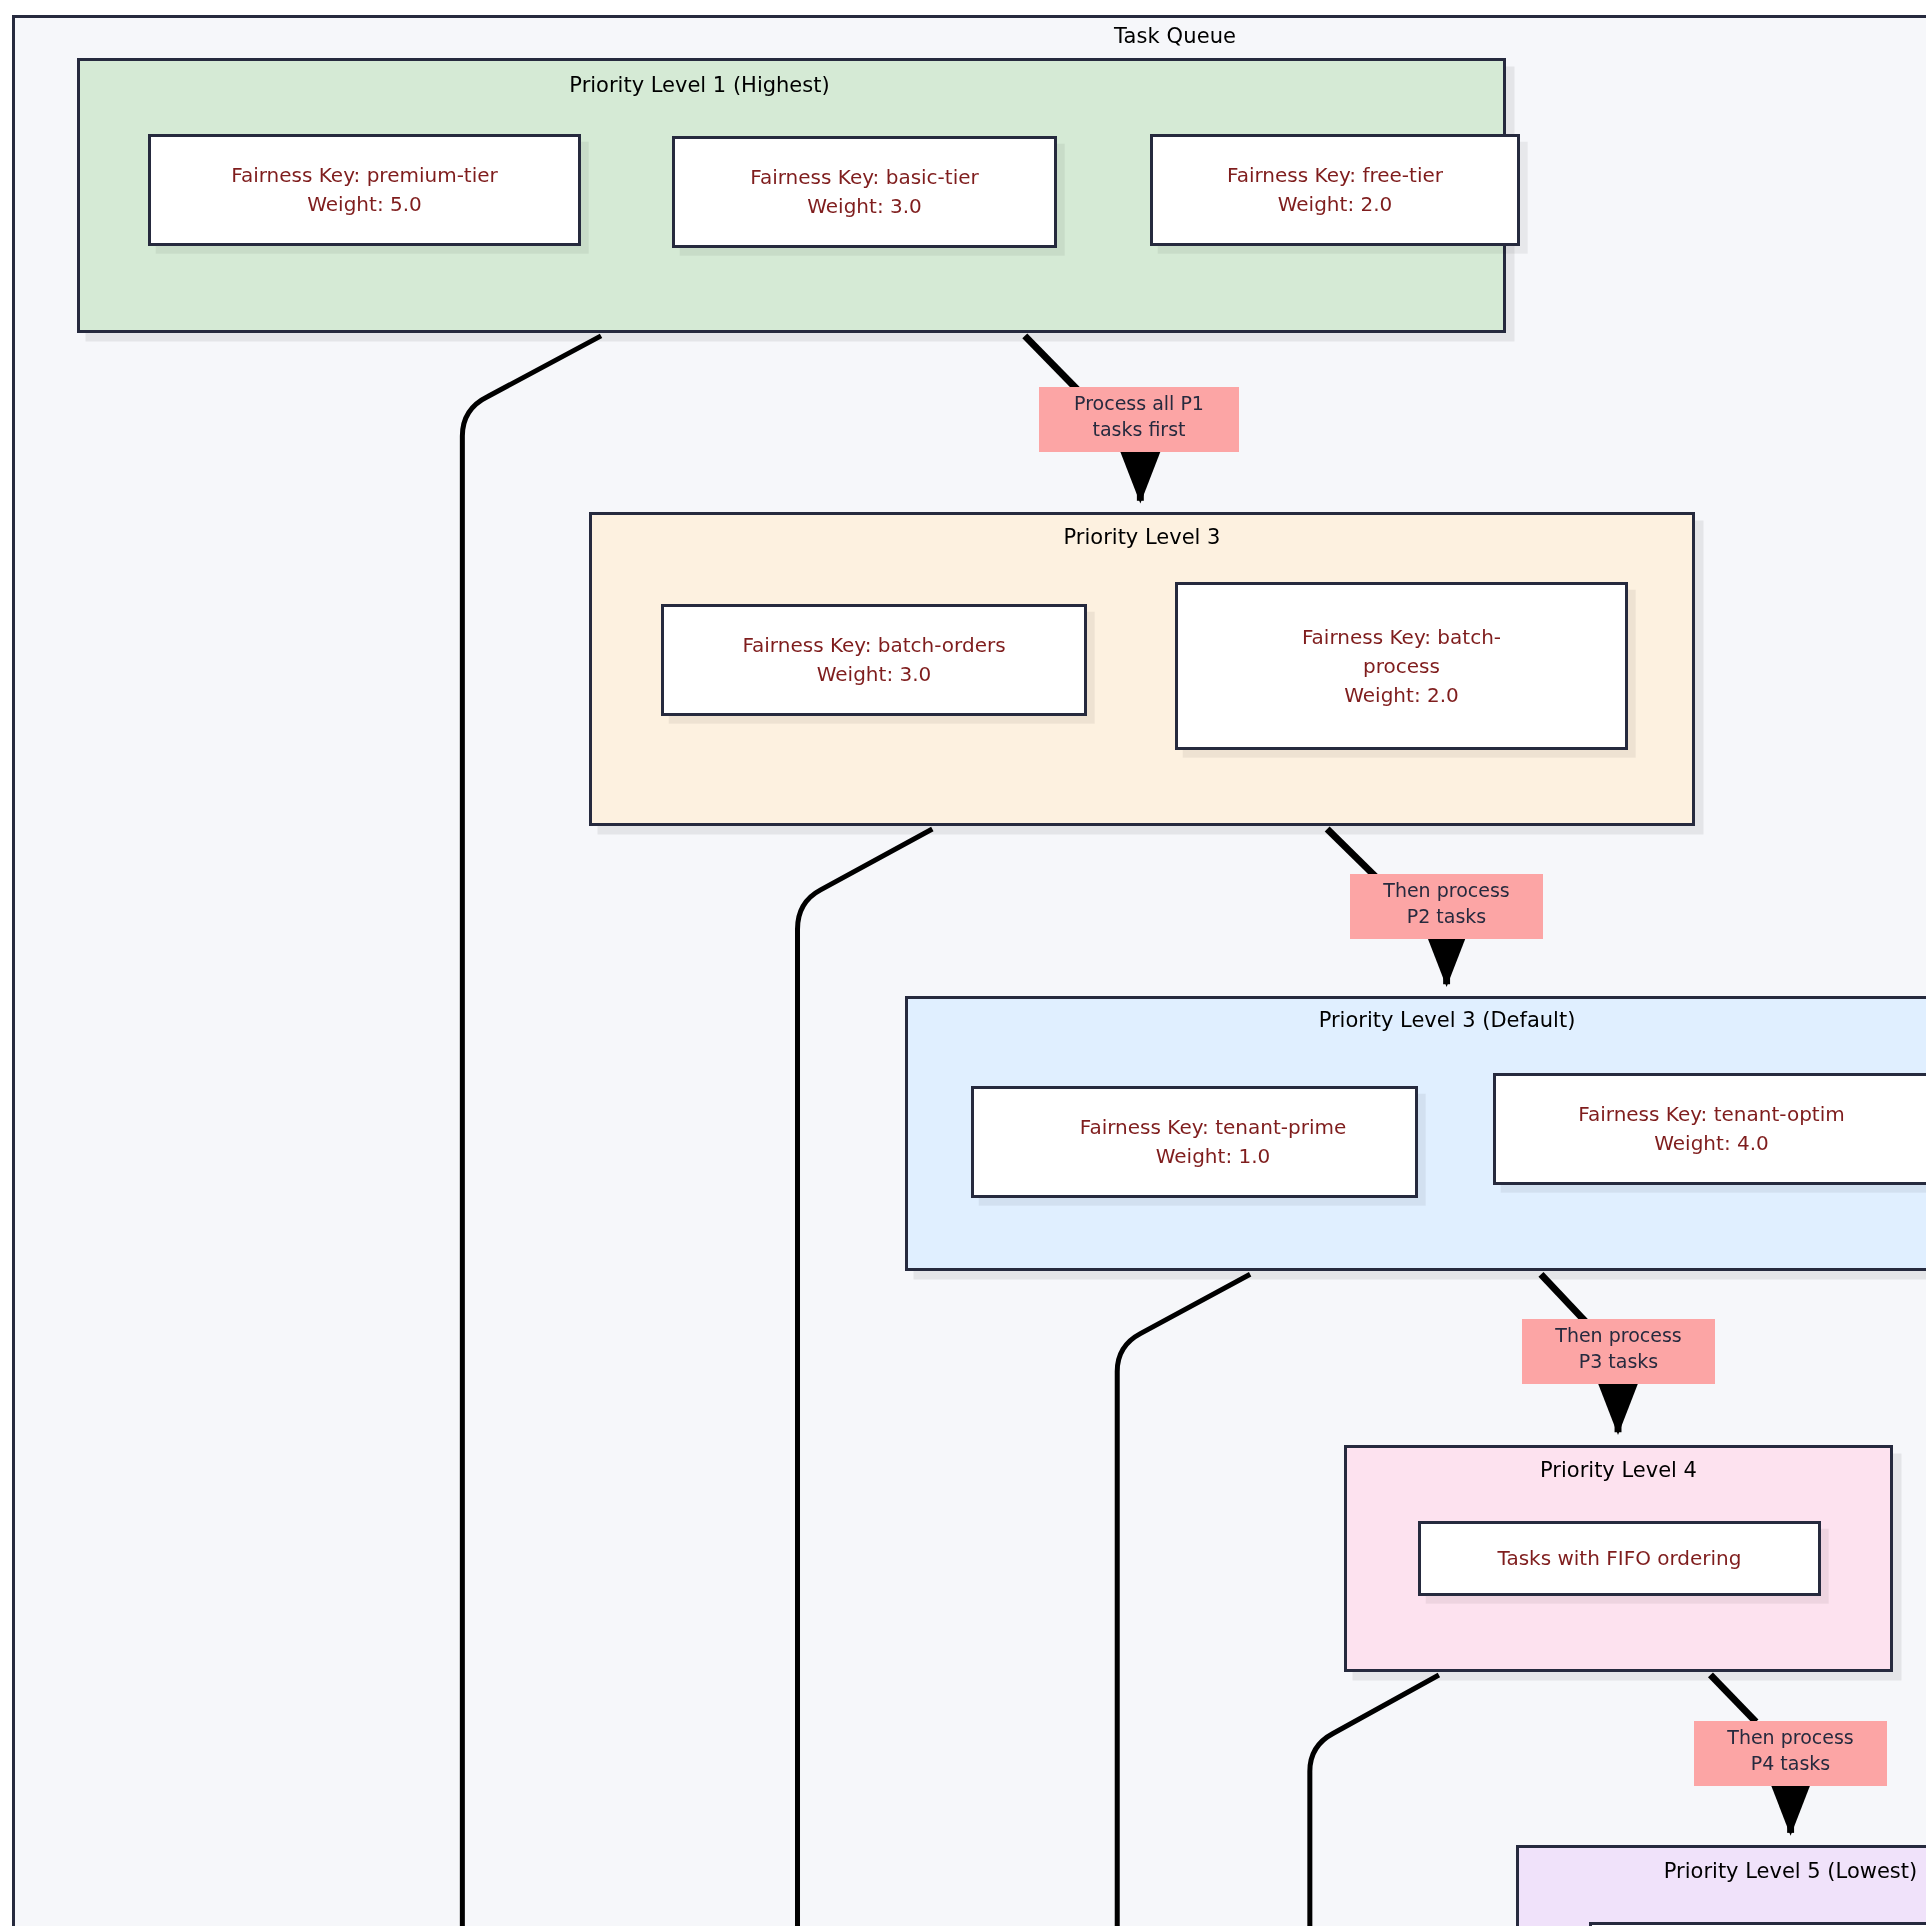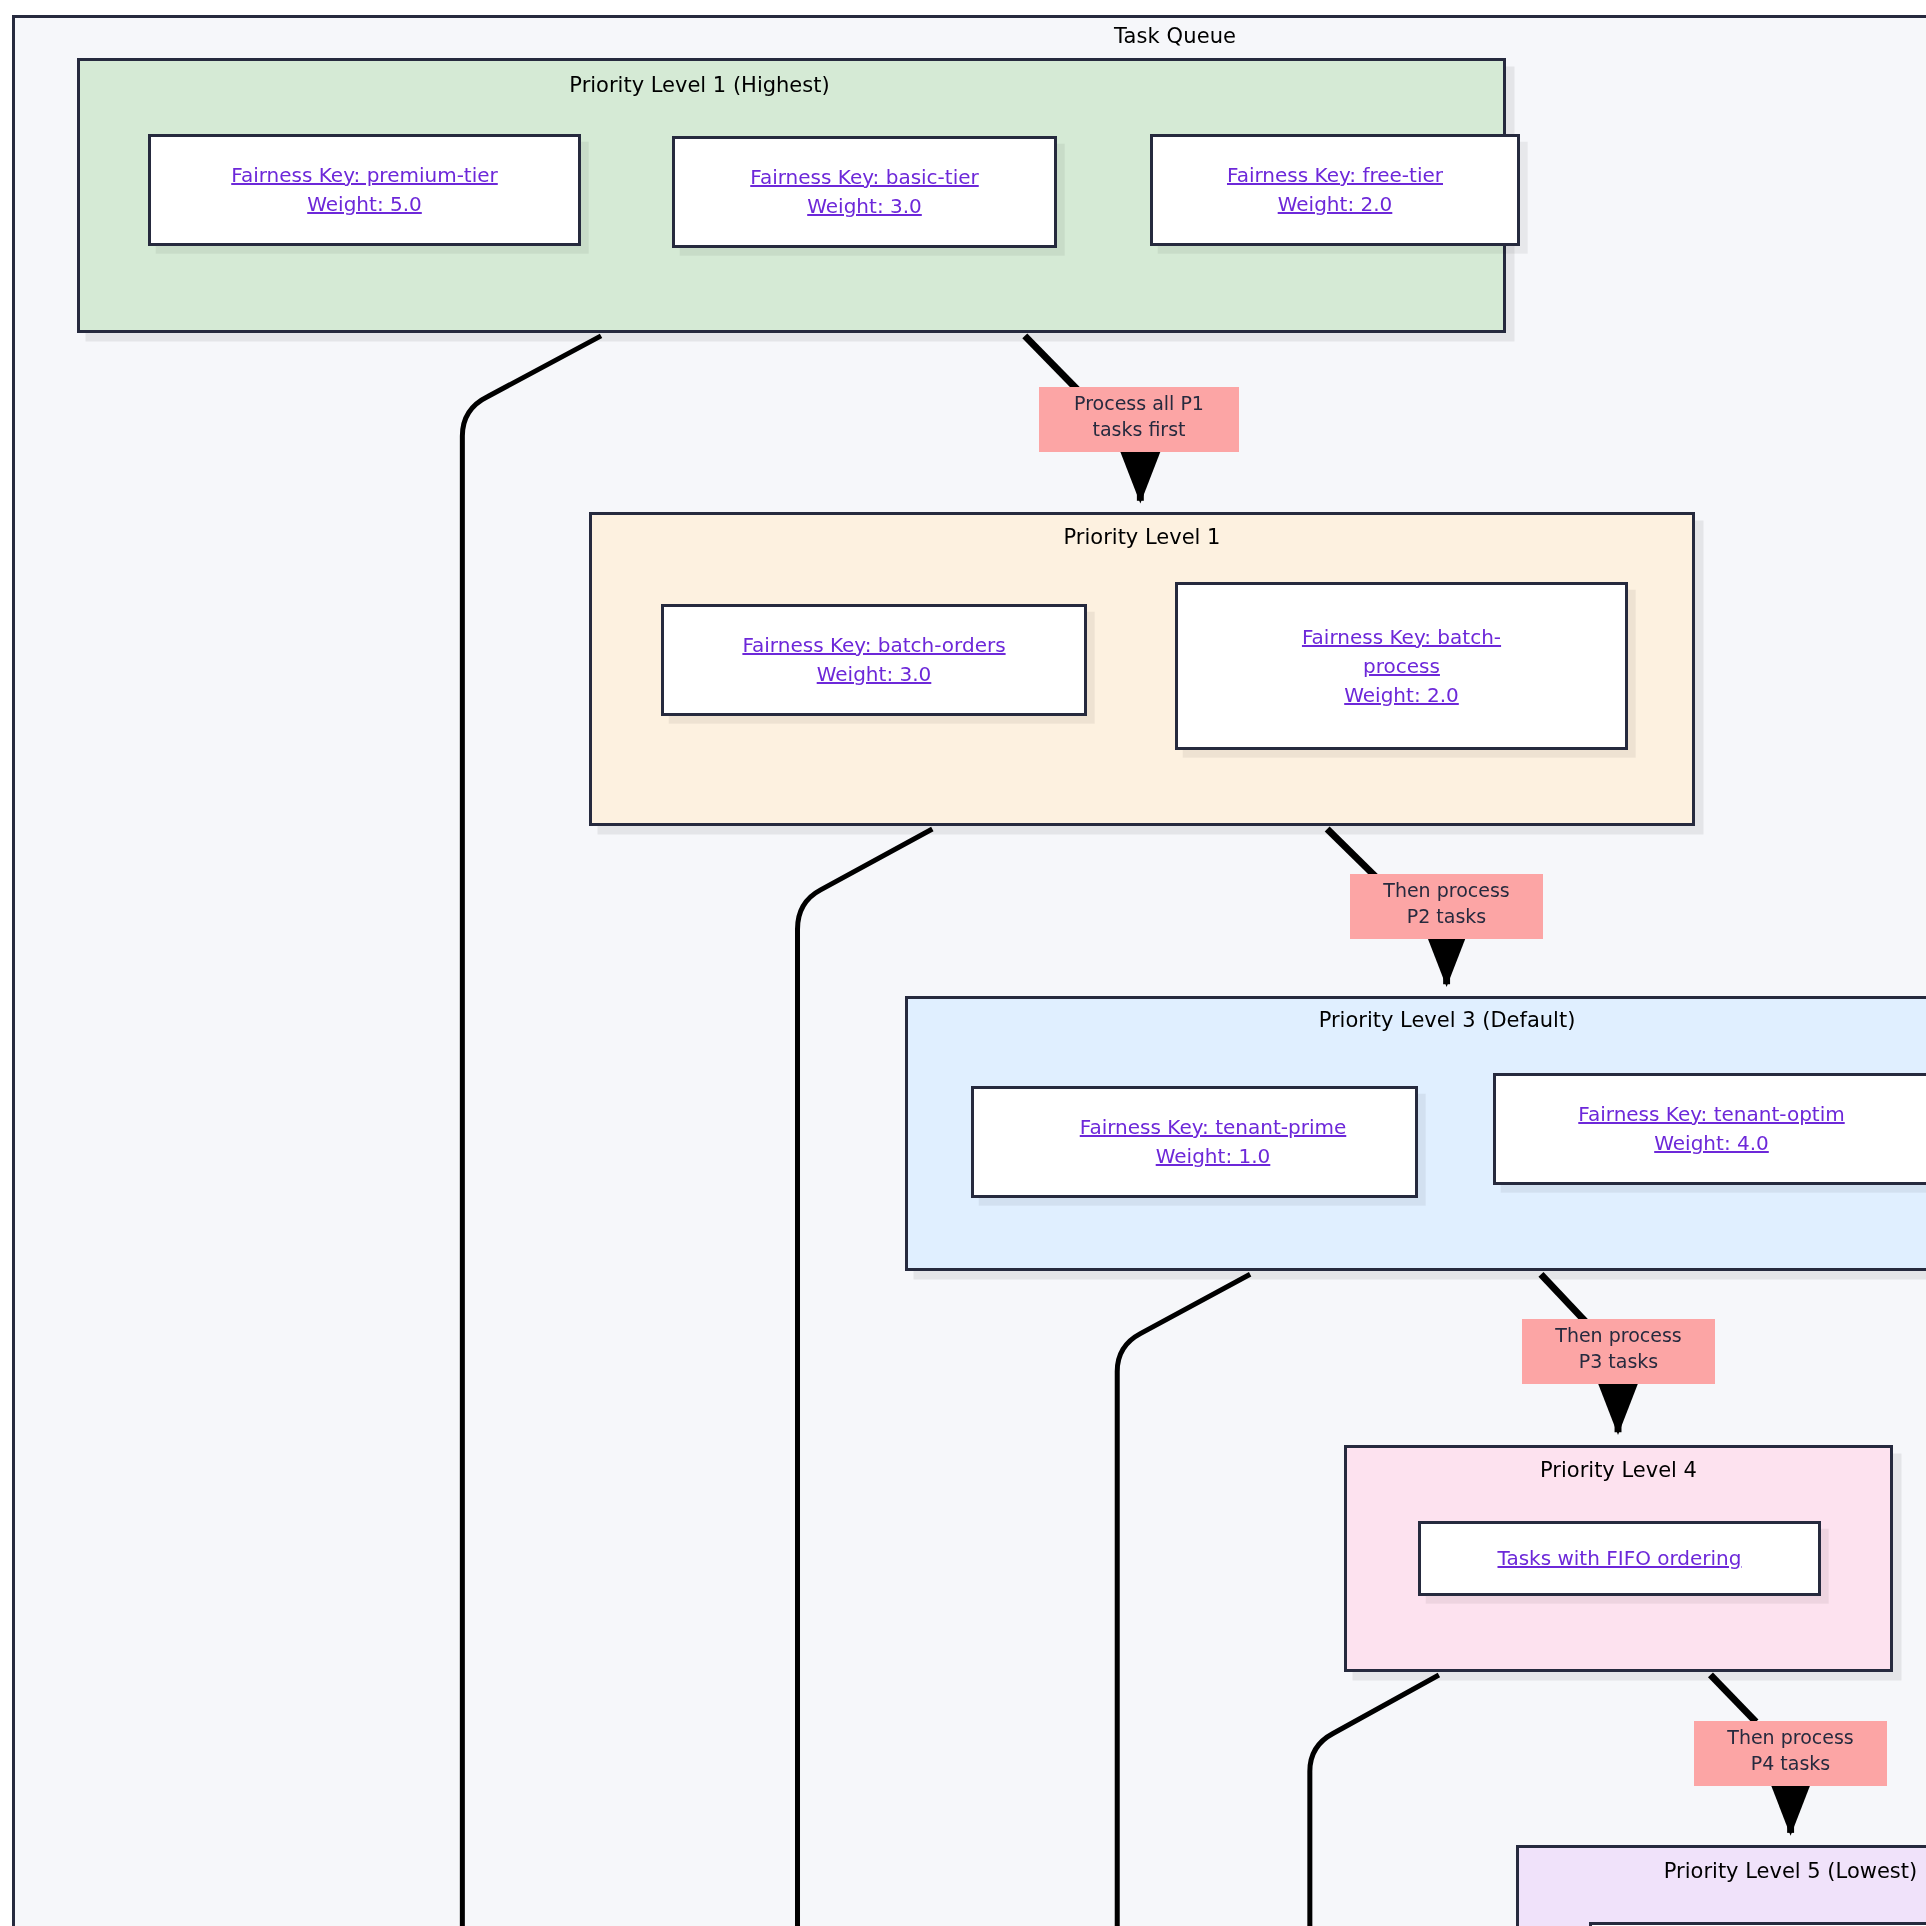--- a/index.html
+++ b/index.html
@@ -27,22 +27,22 @@
   .lvl-title{
     position:absolute;left:0;right:0;text-align:center;
     color:#000000;font-size:21px;line-height:1;white-space:nowrap;
   }
 
   
   .node{
     border:3.5px solid #262a3e;background:#ffffff;
     display:flex;flex-direction:column;align-items:center;justify-content:center;
     box-shadow:7.7px 7.7px 0 0 rgba(0,0,0,.06);
-    color:#6d28d9;font-size:20px;line-height:1.45;text-align:center;
-    padding:0 7px;box-sizing:border-box;text-decoration:underline;
+    color:#7f1d1d;font-size:20px;line-height:1.45;text-align:center;
+    padding:0 7px;box-sizing:border-box;
   }
   .node .ln{display:block;}
 
   
   .elabel{
     position:absolute;background:#fca5a5;color:#262a3e;
     font-size:19px;line-height:1.38;text-align:center;
     padding:3.1px 5.4px;box-sizing:border-box;white-space:pre-line;
   }
 </style>
@@ -66,21 +66,21 @@
     <span class="ln">Fairness Key: basic-tier</span>
     <span class="ln">Weight: 3.0</span>
   </div>
 
   <div class="box node" style="left:1150px;top:134px;width:370px;height:112px;">
     <span class="ln">Fairness Key: free-tier</span>
     <span class="ln">Weight: 2.0</span>
   </div>
 
   <div class="box lvl" style="left:589px;top:512px;width:1106px;height:314px;background:#fdf1e0;"></div>
-  <div class="lvl-title" style="left:589px;top:527px;width:1106px;">Priority Level 1</div>
+  <div class="lvl-title" style="left:589px;top:527px;width:1106px;">Priority Level 3</div>
 
   <div class="box node" style="left:661px;top:604px;width:426px;height:112px;">
     <span class="ln">Fairness Key: batch-orders</span>
     <span class="ln">Weight: 3.0</span>
   </div>
 
   <div class="box node" style="left:1175px;top:582px;width:453px;height:168px;">
     <span class="ln">Fairness Key: batch-</span>
     <span class="ln">process</span>
     <span class="ln">Weight: 2.0</span>

